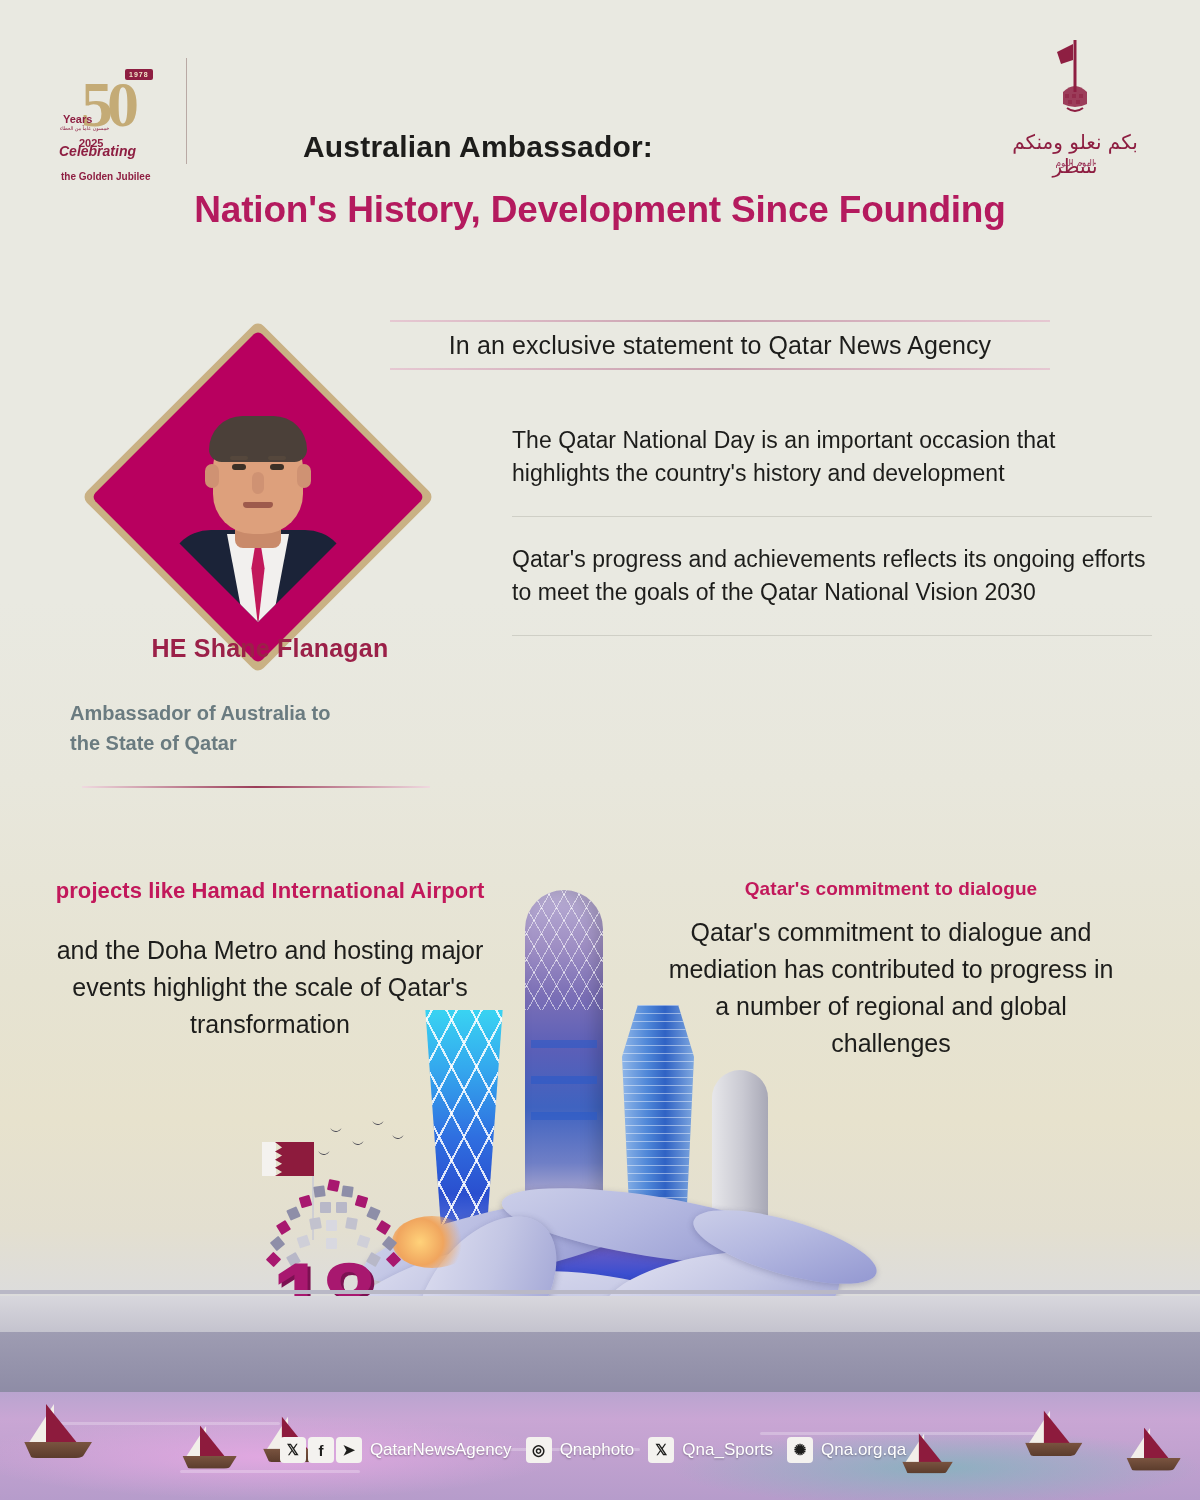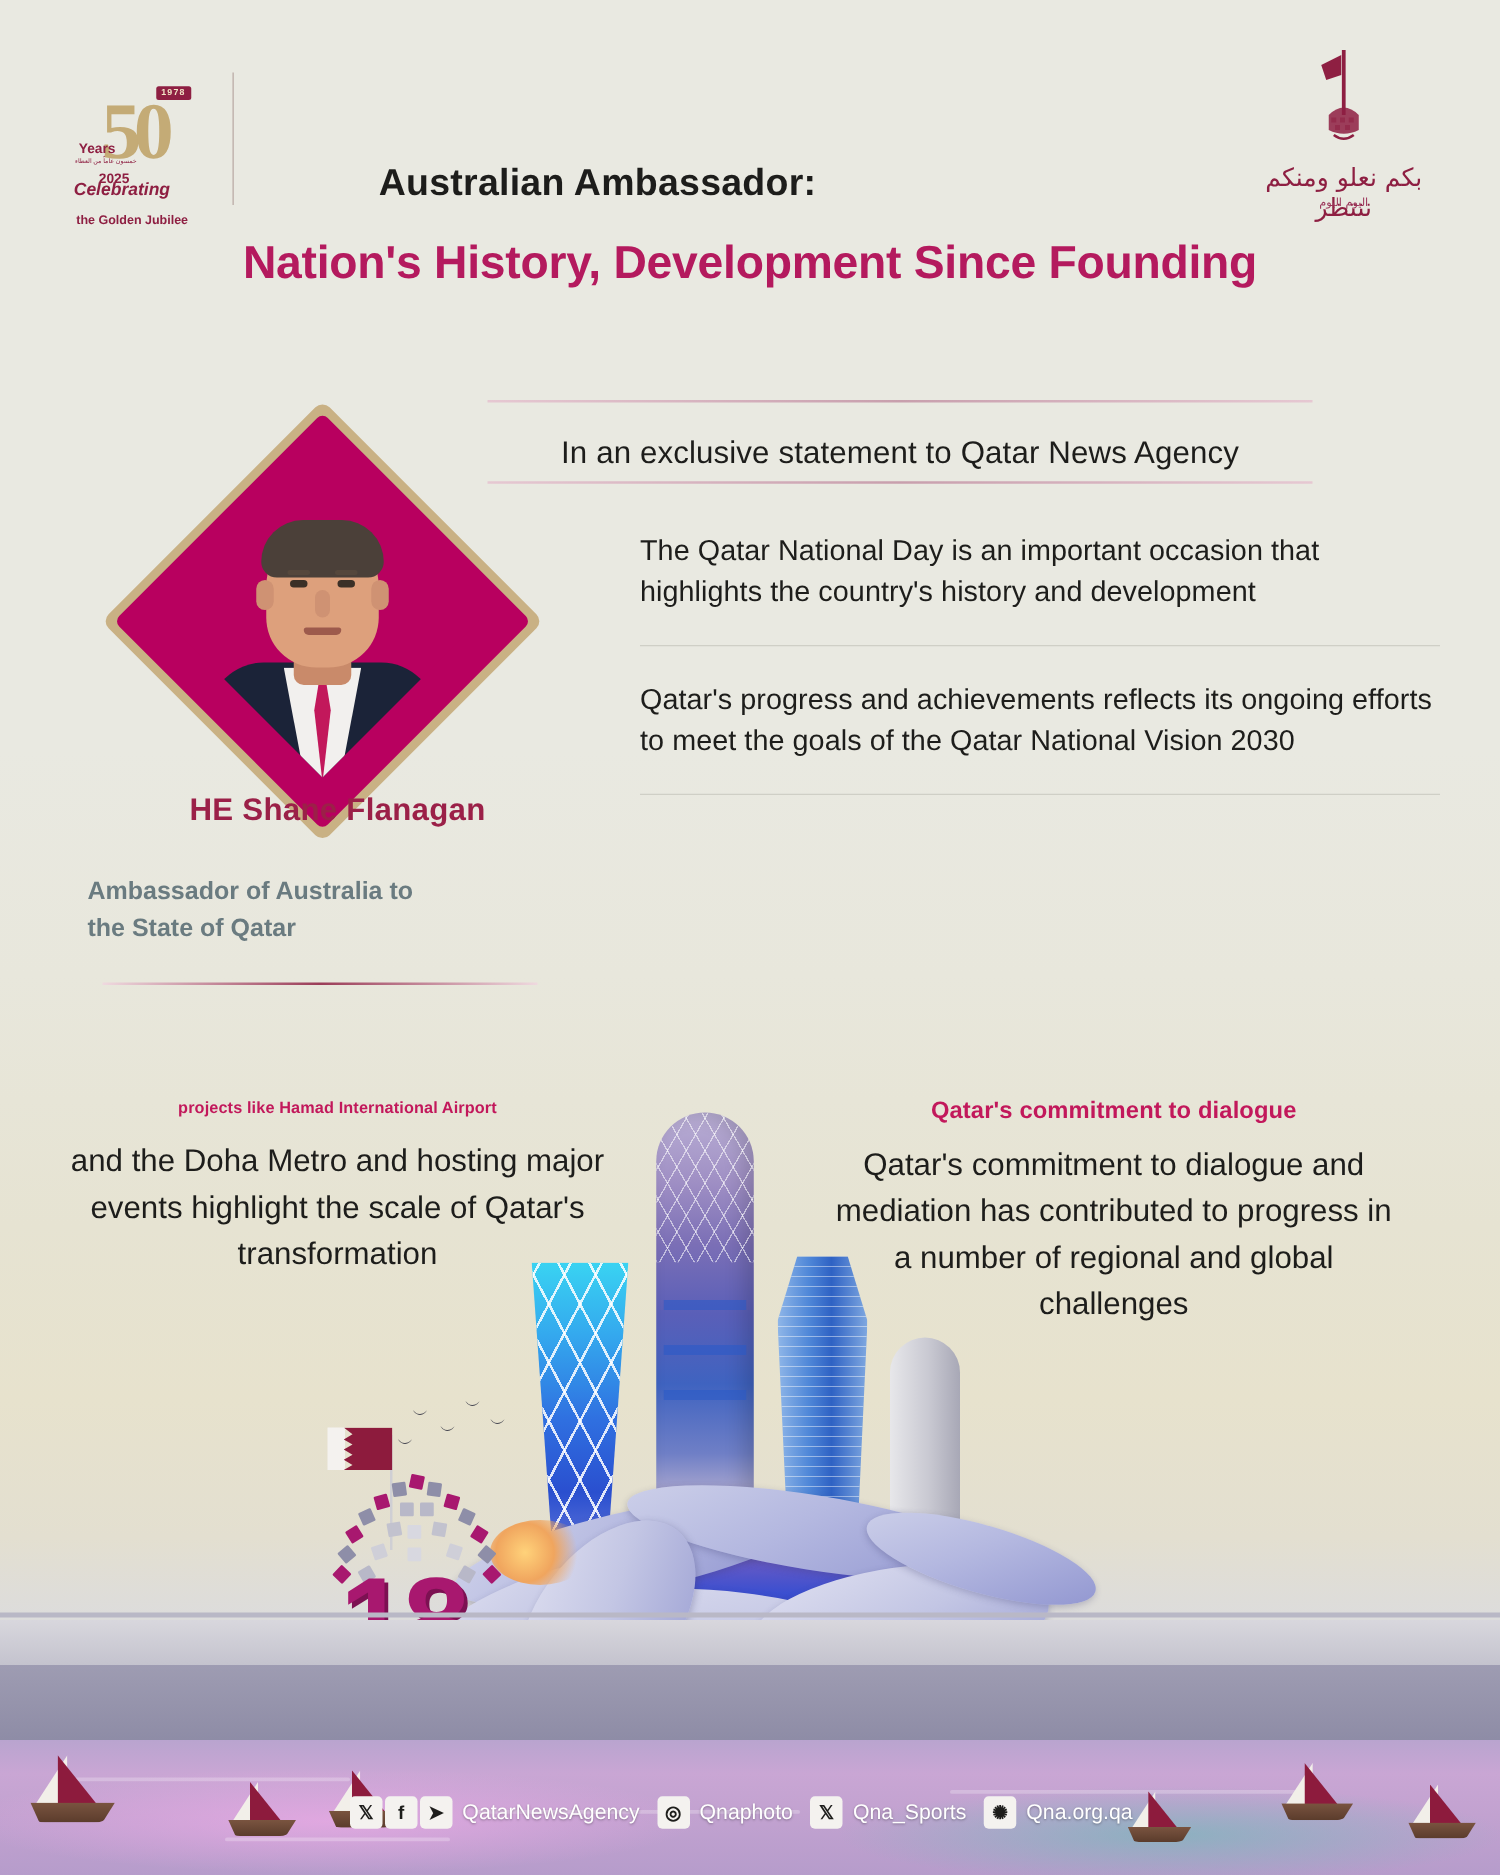--- a/index.html
+++ b/index.html
@@ -93,21 +93,21 @@
     position:absolute; left:90px; top:185px; width:1020px; text-align:center;
     font-size:37px; font-weight:bold; color:#b41a5e;
     line-height:50px; letter-spacing:-.2px;
   }
 
   
   .excl-wrap { position:absolute; left:390px; top:320px; width:660px; }
   .excl-rule { height:2px; background:linear-gradient(to right,#e6c8d2,#c89fad,#e6c8d2); }
   .excl-text {
     text-align:center; font-size:25px; color:#1d1d1b;
-    padding:26px 0 8px; letter-spacing:.1px;
+    padding:9px 0 8px; letter-spacing:.1px;
   }
 
   
   .portrait-box { position:absolute; left:133px; top:372px; width:250px; height:250px; }
   .diamond-outer {
     position:absolute; left:0; top:0; width:250px; height:250px;
     transform:rotate(45deg);
     background:#c9b184;
     border-radius:8px;
   }
@@ -174,21 +174,21 @@
   .quotes { position:absolute; left:512px; top:424px; width:640px; }
   .quote {
     font-size:23px; color:#1d1d1b; line-height:33px; letter-spacing:.05px;
   }
   .qrule { height:1px; background:#cfcfc6; margin:26px 0 26px; }
 
   
   .lower-left { position:absolute; left:40px; top:878px; width:460px; text-align:center; }
   .lower-right { position:absolute; left:666px; top:878px; width:450px; text-align:center; }
   .ll-head {
-    font-size:13px; font-weight:bold; color:#c2185b; margin-bottom:18px; letter-spacing:.1px;
+    font-size:22px; font-weight:bold; color:#c2185b; margin-bottom:28px; letter-spacing:.1px;
   }
   .ll-body { font-size:25px; color:#1d1d1b; line-height:37px; }
   .lr-head { font-size:19px; font-weight:bold; color:#c2185b; margin-bottom:14px; letter-spacing:.1px; }
   .lr-body { font-size:25px; color:#1d1d1b; line-height:37px; }
 
   
   .scene { position:absolute; left:0; top:880px; width:1200px; height:540px; }
 
   .tower { position:absolute; }
 

